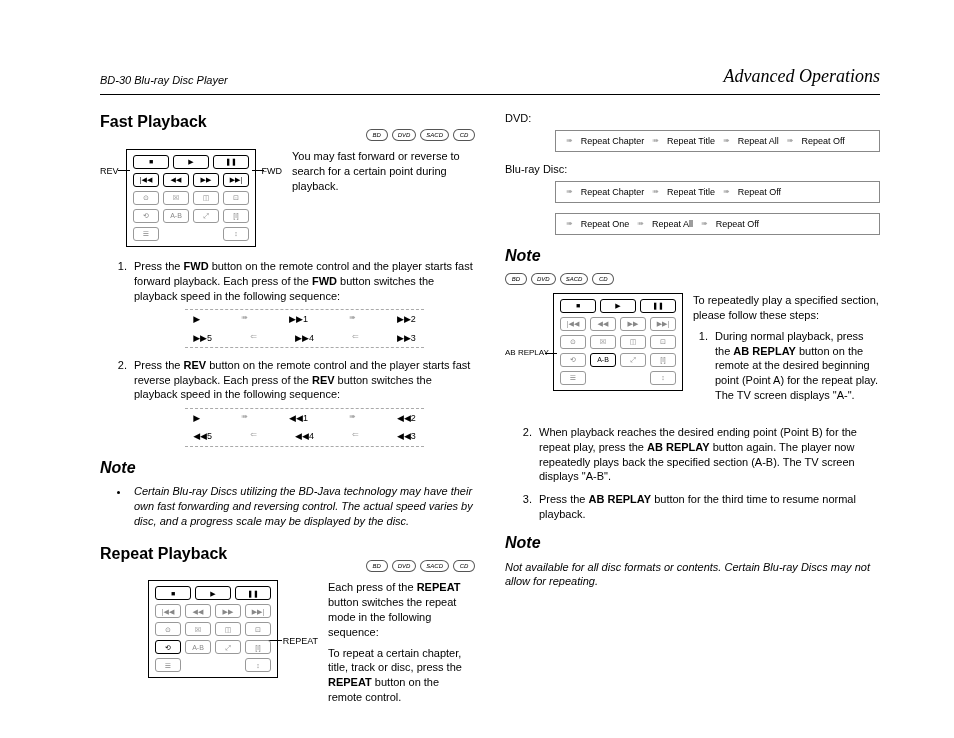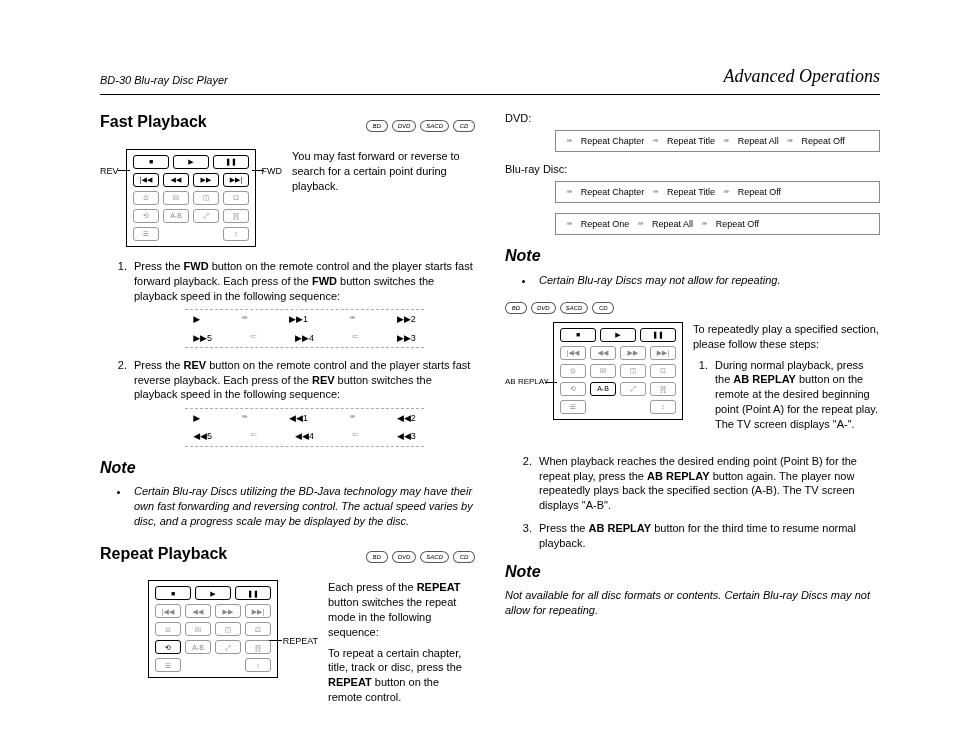--- a/index.html
+++ b/index.html
@@ -15,21 +15,21 @@
     line-height: 1.35;
   }
   .hr-top { border-top: 1px solid #000; margin-top: 6px; margin-bottom: 16px; }
   .hr-bottom { border-top: 1px solid #000; margin-top: 18px; }
   .header { display:flex; justify-content:space-between; align-items:flex-end; }
   .header-left { font-style: italic; font-size: 11px; }
   .header-right { font-style: italic; font-size: 18px; font-family: Georgia, "Times New Roman", serif;}
   .columns { display:flex; gap:30px; }
   .col { width: 50%; }
   h2.sec { font-weight: bold; font-size: 16px; margin-bottom: 8px; font-family: Arial, sans-serif;}
-  .sec-row { display:flex; justify-content:space-between; align-items:center; margin-bottom:8px; }
+  .sec-row { display:flex; justify-content:space-between; align-items:flex-end; margin-bottom:8px; }
   .badges { display:flex; gap:4px; }
   .badge {
     display:inline-flex; align-items:center; justify-content:center;
     border:1px solid #555; border-radius: 50% / 100%;
     font-size: 6px; padding: 1px 5px; font-style: italic;
     min-width: 22px; height: 12px;
   }
   p { margin-bottom: 6px; }
   .intro-row { display:flex; gap:10px; margin-bottom:12px; }
   .remote {
@@ -260,23 +260,20 @@
     <div class="repeat-seq">
       <span class="arrow">➠</span>
         <span>Repeat One</span>
       <span class="arrow">➠</span>
         <span>Repeat All</span>
       <span class="arrow">➠</span>
         <span>Repeat Off</span>
     </div>
 
     <p class="note-h">Note</p>
-    <ul class="note-list">
-      <li>Certain Blu-ray Discs may not allow for repeating.</li>
-    </ul>
 
     <div class="sec-row">
       <div class="badges">
         <span class="badge">BD</span>
         <span class="badge">DVD</span>
         <span class="badge">SACD</span>
         <span class="badge">CD</span>
       </div>
     </div>
 

